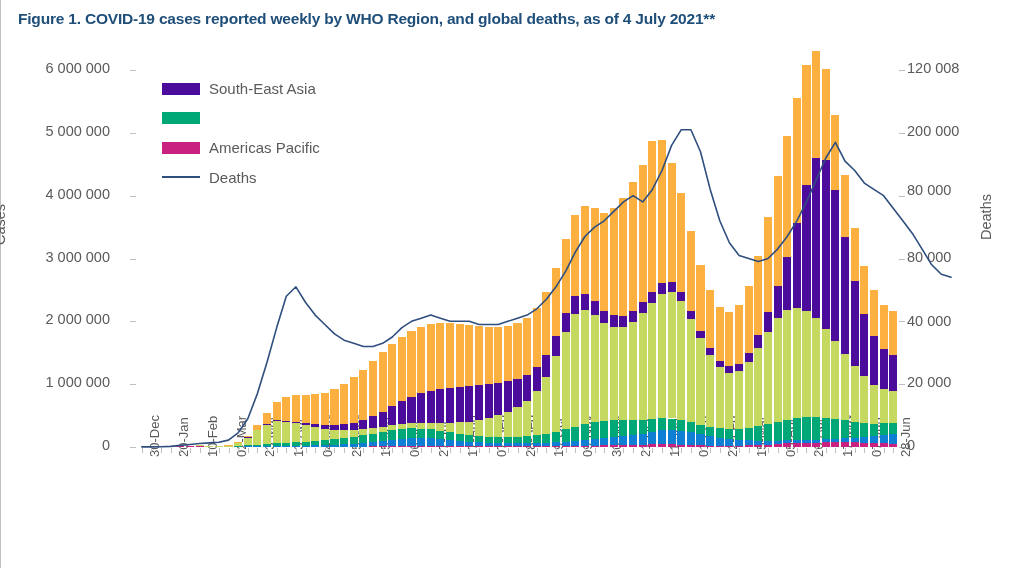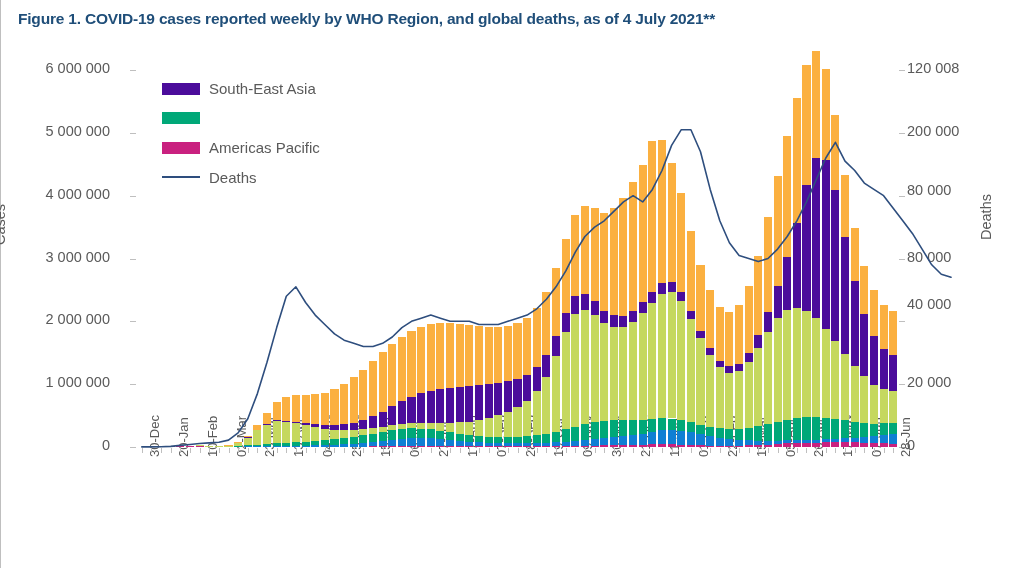--- a/index.html
+++ b/index.html
@@ -84,21 +84,21 @@
     <div class="ylabel left" style="top: 122.833px; padding-right: 12px;">5 000 000</div>
     <div class="ytick left" style="top: 132.833px;"></div>
     <div class="ylabel left" style="top: 60px; padding-right: 12px;">6 000 000</div>
     <div class="ytick left" style="top: 70px;"></div>
   </div>
 <div id="ylabels-right">
     <div class="ylabel right" style="top: 437px;">0</div>
     <div class="ytick right" style="top: 447px;"></div>
     <div class="ylabel right" style="top: 374.167px;">20 000</div>
     <div class="ytick right" style="top: 384.167px;"></div>
-    <div class="ylabel right" style="top: 296px;">40 000</div>
+    <div class="ylabel right" style="top: 313px;">40 000</div>
     <div class="ytick right" style="top: 321.333px;"></div>
     <div class="ylabel right" style="top: 248.5px;">80 000</div>
     <div class="ytick right" style="top: 258.5px;"></div>
     <div class="ylabel right" style="top: 182px;">80 000</div>
     <div class="ytick right" style="top: 195.667px;"></div>
     <div class="ylabel right" style="top: 122.833px;">200 000</div>
     <div class="ytick right" style="top: 132.833px;"></div>
     <div class="ylabel right" style="top: 60px;">120 008</div>
     <div class="ytick right" style="top: 70px;"></div>
   </div>

